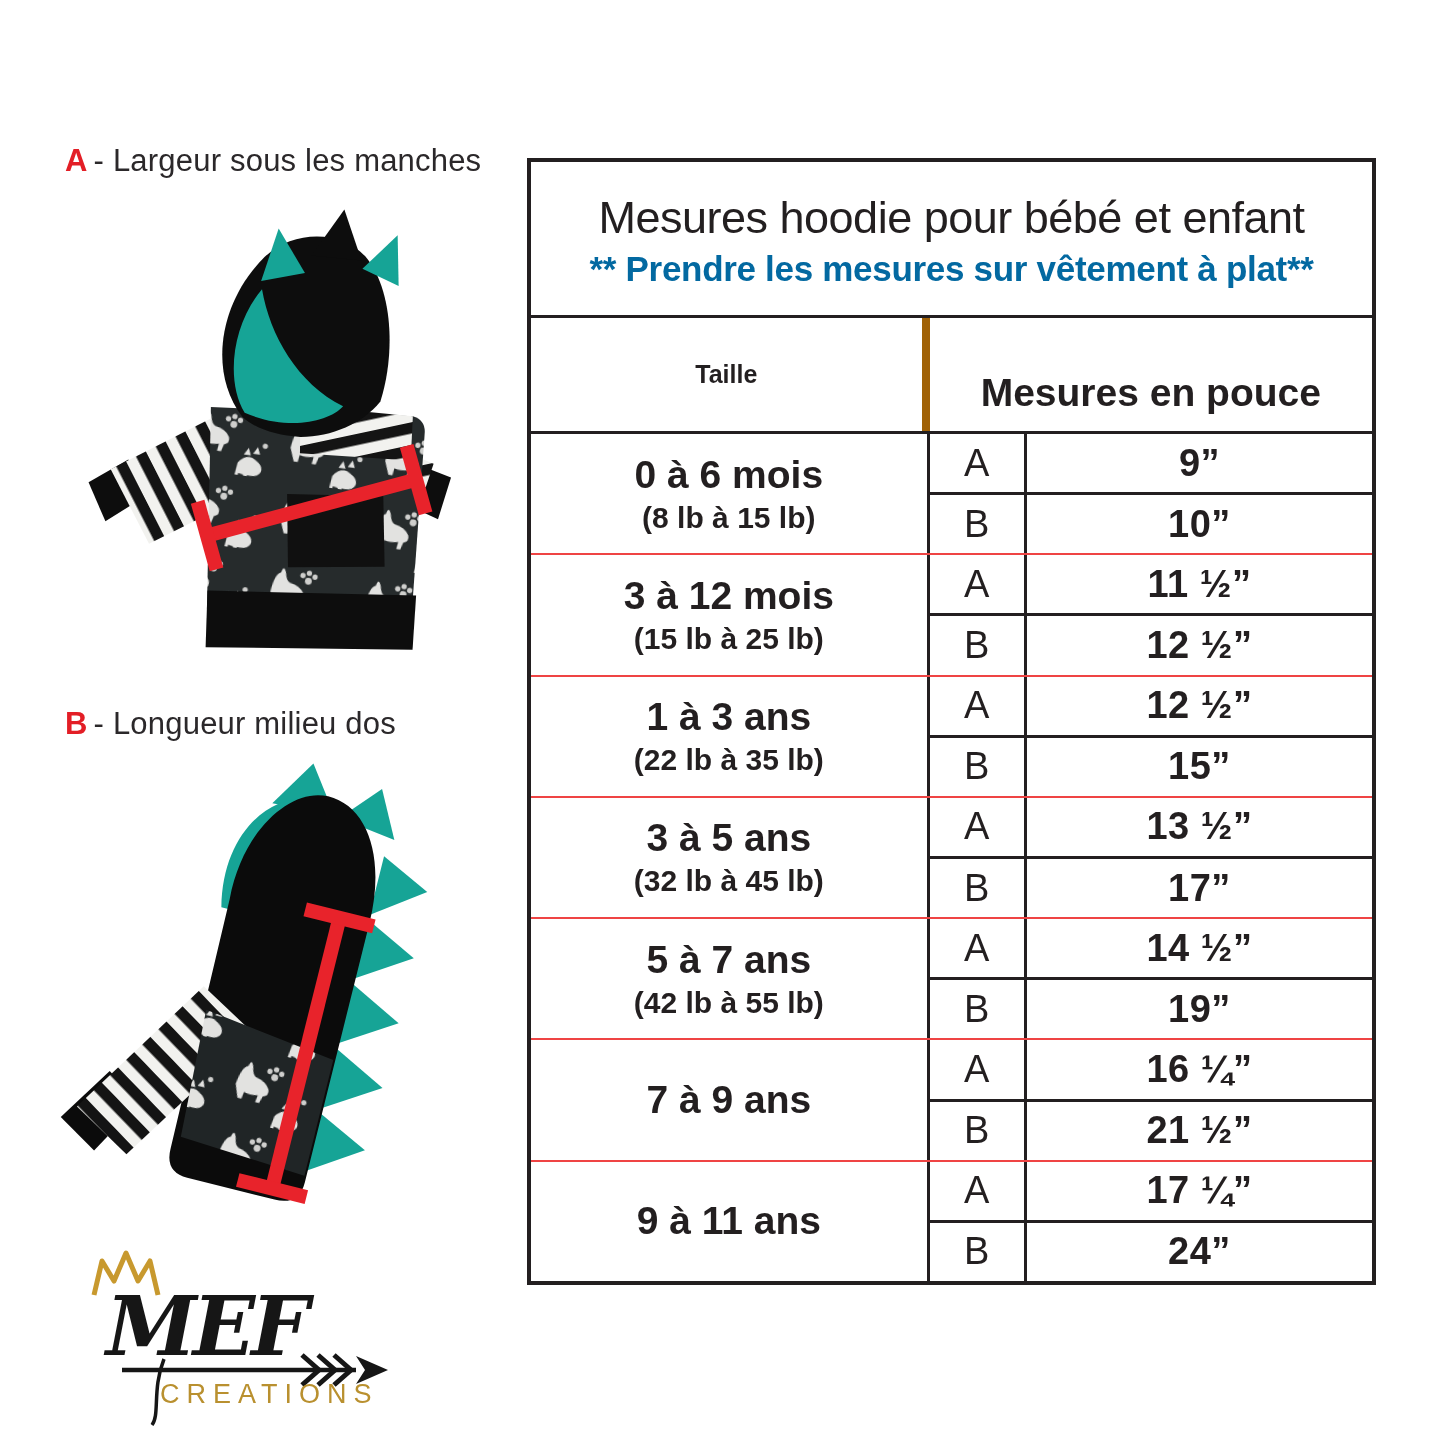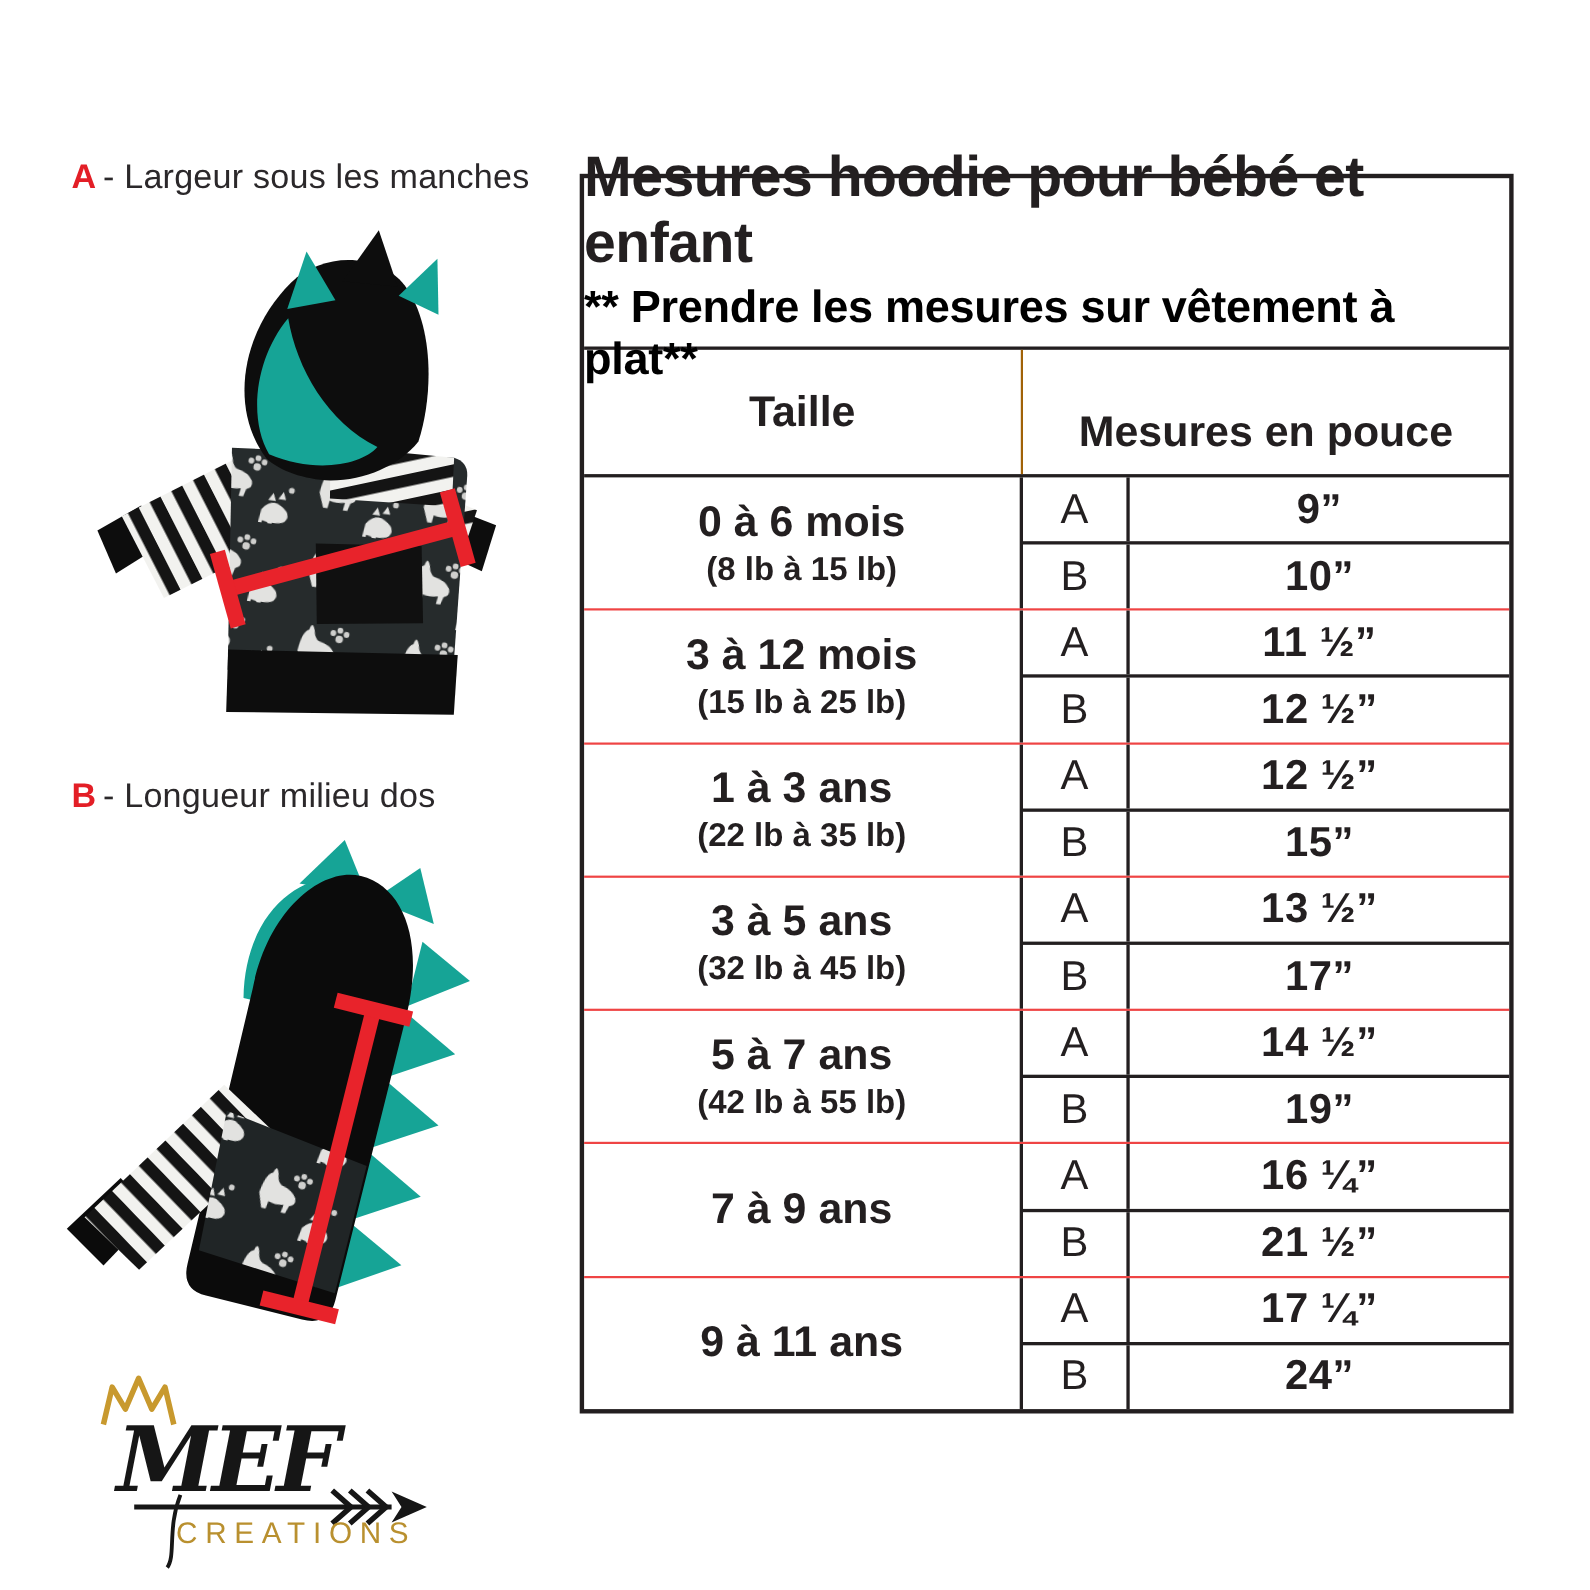--- a/index.html
+++ b/index.html
@@ -42,28 +42,28 @@
     display:flex; flex-direction:column;
     background:#fff;
   }
   .t-title-block {
     height:156px; flex:none;
     border-bottom:3px solid #231f20;
     display:flex; flex-direction:column;
     align-items:center; justify-content:center;
     gap:5px; padding-top:4px;
   }
-  .t-title    { font-size:52px; font-weight:bold; letter-spacing:-0.5px; }
-  .t-subtitle { font-size:41px; font-weight:bold; color:#000000; letter-spacing:-0.3px; }
+  .t-title    { font-size:45px; font-weight:normal; letter-spacing:-0.5px; }
+  .t-subtitle { font-size:35px; font-weight:bold; color:#0369a1; letter-spacing:-0.3px; }
 
   .t-header { height:116px; flex:none; border-bottom:3px solid #231f20; display:flex; }
   .t-h-taille {
-    width:47.4%; border-right:2px solid #a16207;
+    width:47.4%; border-right:8px solid #a16207;
     display:flex; align-items:center; justify-content:center;
-    font-size:39px; font-weight:bold;
+    font-size:25px; font-weight:bold;
   }
   .t-h-mesures {
     flex:1;
     display:flex; align-items:center; justify-content:center;
     font-size:39px; font-weight:bold;margin-top:36px;
   }
 
   .t-group { flex:1; display:flex; border-bottom:2px solid #ef4444; }
   .t-group:last-child { border-bottom:none;justify-content:flex-end; }
 

